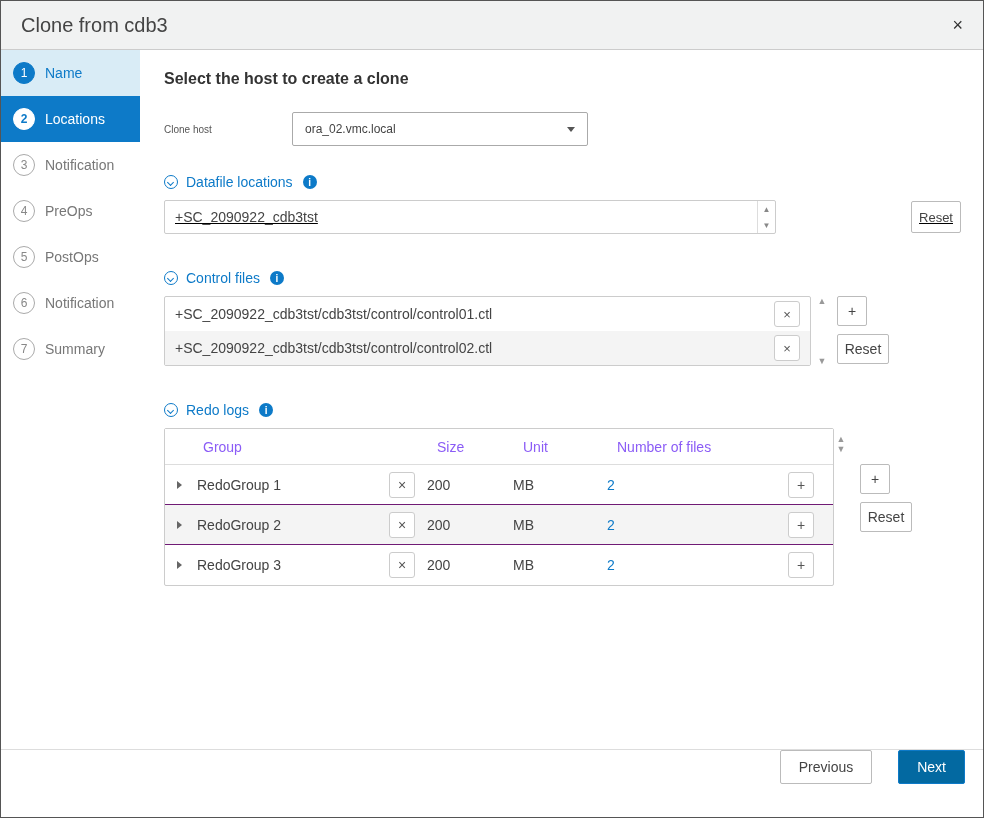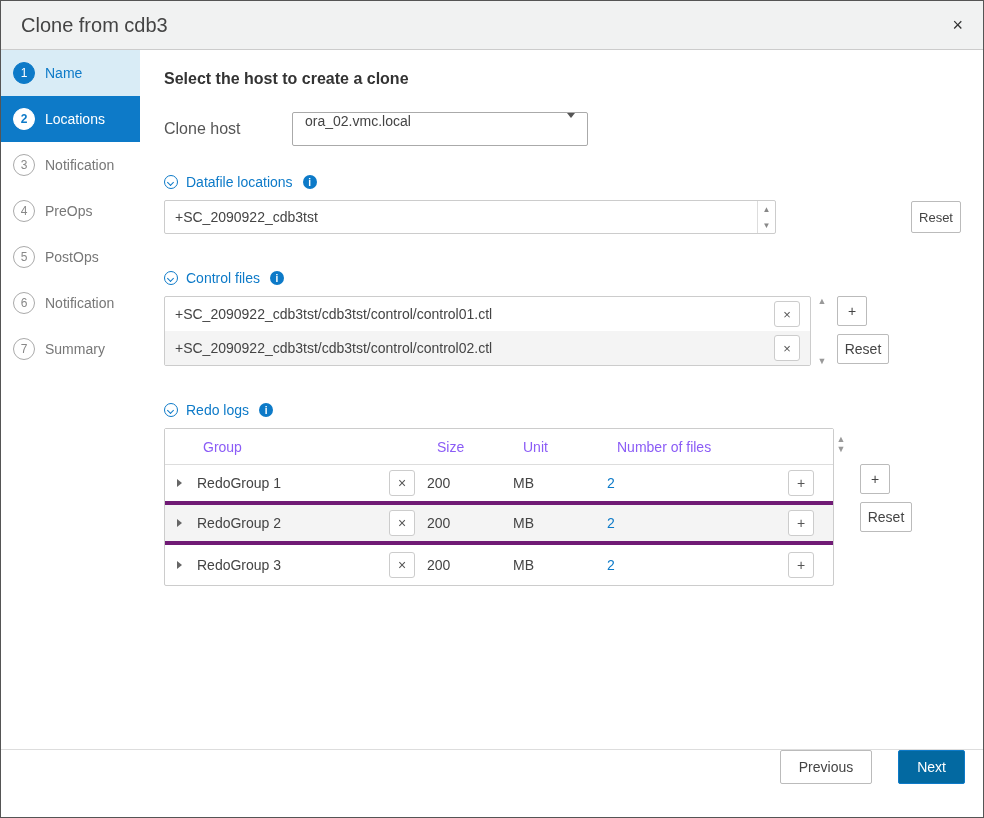--- a/index.html
+++ b/index.html
@@ -11,49 +11,49 @@
   .sidebar { width: 139px; background: #fff; }
   .sidebar-item { display: flex; align-items: center; height: 46px; padding: 0 12px; color: #777; font-size: 14px; cursor: pointer; }
   .sidebar-item.completed { background: #d9ecf6; color: #0d7ac8; }
   .sidebar-item.active { background: #0d7ac8; color: #fff; }
   .step-num { width: 22px; height: 22px; border-radius: 50%; border: 1px solid #aaa; display: inline-flex; align-items: center; justify-content: center; font-size: 12px; margin-right: 10px; color: #888; background: #fff; }
   .sidebar-item.completed .step-num { background: #0d7ac8; border-color: #0d7ac8; color: #fff; }
   .sidebar-item.active .step-num { background: #fff; border-color: #fff; color: #0d7ac8; font-weight: 600; }
   .main { flex: 1; padding: 20px 22px 0 24px; position: relative; overflow: auto; }
   .main h2 { font-size: 16px; color: #333; font-weight: 600; margin-bottom: 24px; }
   .field-row { display: flex; align-items: center; margin-bottom: 28px; }
-  .field-label { width: 128px; font-size: 16px; color: #555; }
-  .select-control { width: 296px; height: 34px; border: 1px solid #aaa; border-radius: 2px; display: flex; align-items: flex-start; justify-content: space-between; padding: 0 12px; font-size: 14px; color: #444; cursor: pointer; background: #fff; }
+  .field-label { width: 128px; font-size: 10px; color: #555; }
+  .select-control { width: 296px; height: 34px; border: 1px solid #aaa; border-radius: 2px; display: flex; align-items: center; justify-content: space-between; padding: 0 12px; font-size: 12px; color: #444; cursor: pointer; background: #fff; }
   .caret { width: 0; height: 0; border-left: 4px solid transparent; border-right: 4px solid transparent; border-top: 5px solid #555; }
   .section-head { display: flex; align-items: center; margin-bottom: 10px; margin-top: 12px; }
   .section-head .collapse-ic { width: 14px; height: 14px; border: 1.5px solid #0d7ac8; border-radius: 50%; display: inline-flex; align-items: center; justify-content: center; margin-right: 8px; position: relative; }
   .section-head .collapse-ic::after { content: ""; position: absolute; top: 4px; left: 3px; width: 4px; height: 4px; border-left: 1.5px solid #0d7ac8; border-bottom: 1.5px solid #0d7ac8; transform: rotate(-45deg); }
   .section-head .sec-title { color: #0d7ac8; font-size: 14px; margin-right: 10px; }
   .info-ic { width: 14px; height: 14px; background: #0d7ac8; border-radius: 50%; color: #fff; font-size: 10px; font-weight: 700; display: inline-flex; align-items: center; justify-content: center; font-style: normal; }
-  .datafile-row { display: flex; align-items: center; margin-bottom: 36px; }
+  .datafile-row { display: flex; align-items: center; margin-bottom: 36px; text-decoration: underline; }
   .datafile-input { flex: 0 0 612px; height: 34px; border: 1px solid #ccc; border-radius: 2px; display: flex; align-items: center; padding: 0 10px; font-size: 14px; color: #444; background: #fff; position: relative; }
   .spinner-arrows { position: absolute; right: 0; top: 0; bottom: 0; width: 18px; border-left: 1px solid #ddd; display: flex; flex-direction: column; }
   .spinner-arrows span { flex: 1; display: flex; align-items: center; justify-content: center; font-size: 8px; color: #888; cursor: pointer; }
   .reset-btn { width: 50px; height: 32px; border: 1px solid #bbb; background: #fff; font-size: 13px; color: #444; cursor: pointer; border-radius: 2px; margin-left: auto; }
   .control-section { display: flex; margin-bottom: 36px; align-items: flex-start; }
   .cf-listbox { width: 647px; border: 1px solid #ccc; border-radius: 2px; position: relative; }
   .cf-row { display: flex; align-items: center; height: 34px; padding: 0 10px; font-size: 14px; color: #444; }
   .cf-row.alt { background: #f4f4f4; }
   .cf-row span.path { flex: 1; }
   .cf-x { width: 26px; height: 26px; border: 1px solid #ccc; border-radius: 3px; background: #fff; display: inline-flex; align-items: center; justify-content: center; font-size: 13px; color: #555; cursor: pointer; margin-left: 6px; }
   .cf-scroll { position: absolute; right: -18px; top: 0; bottom: 0; width: 14px; display: flex; flex-direction: column; justify-content: space-between; }
   .cf-scroll span { font-size: 9px; color: #999; cursor: pointer; text-align: center; }
   .side-btns { display: flex; flex-direction: column; gap: 8px; margin-left: 26px; }
   .side-btn { height: 30px; border: 1px solid #bbb; background: #fff; font-size: 14px; color: #444; cursor: pointer; border-radius: 2px; display: inline-flex; align-items: center; justify-content: center; }
   .plus-btn { width: 30px; }
   .redo-section { display: flex; align-items: flex-start; }
   .redo-table { width: 670px; border: 1px solid #ccc; border-radius: 2px; }
   .rt-head { display: flex; height: 36px; background: #fff; border-bottom: 1px solid #ddd; }
   .rt-head div { font-size: 14px; color: #8b5cf6; display: flex; align-items: center; padding: 0 10px; }
-  .rt-row { display: flex; height: 40px; align-items: center; border-bottom: 4px solid #701a75; }
+  .rt-row { display: flex; height: 40px; align-items: center; border-bottom: 1px solid #701a75; }
   .rt-row.alt { background: #f4f4f4; }
   .rt-row:last-child { border-bottom: none; }
   .c-exp { width: 28px; display: flex; align-items: center; justify-content: center; }
   .tri { width: 0; height: 0; border-top: 4px solid transparent; border-bottom: 4px solid transparent; border-left: 5px solid #666; cursor: pointer; }
   .c-group { width: 184px; padding-left: 4px; font-size: 14px; color: #444; }
   .c-del { width: 50px; display: flex; justify-content: center; }
   .c-size { width: 86px; font-size: 14px; color: #444; }
   .c-unit { width: 94px; font-size: 14px; color: #444; }
   .c-num { width: 168px; font-size: 14px; color: #0d7ac8; }
   .c-add { width: 52px; display: flex; justify-content: center; }

